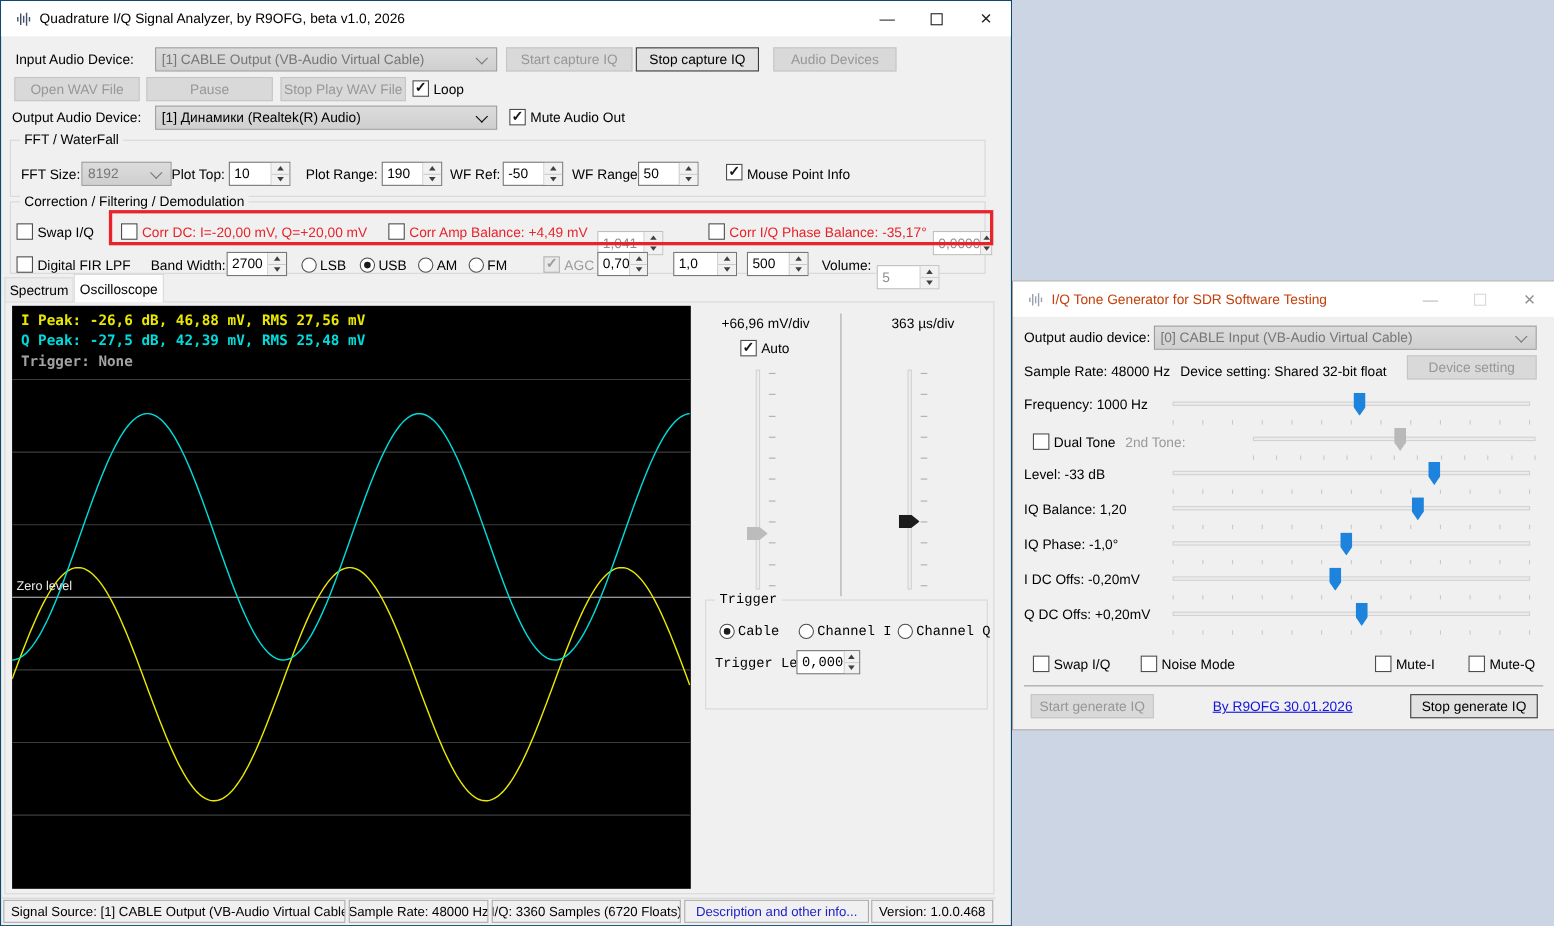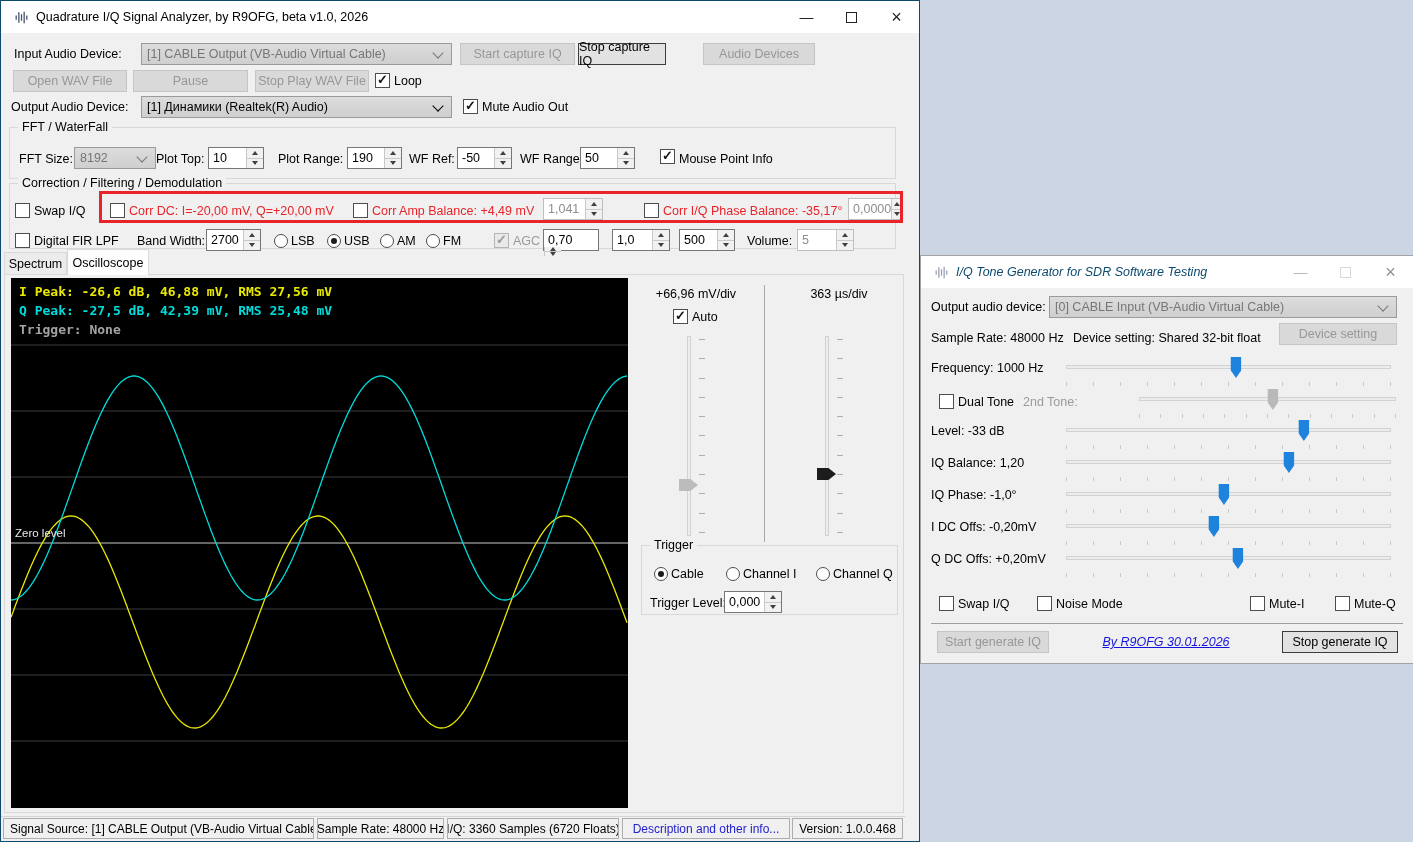--- a/index.html
+++ b/index.html
@@ -7,40 +7,40 @@
   #root{position:relative;width:1413px;height:842px;background:#ccd5e3;overflow:hidden;}
   .win{position:absolute;background:#f0f0f0;}
   .abs{position:absolute;}
   .lbl{position:absolute;font-size:12.5px;color:#000;white-space:nowrap;line-height:15px;}
   .lbl.dim{color:#9a9a9a;}
   .titlebar{position:absolute;left:0;top:0;right:0;height:32px;background:#fff;display:flex;align-items:center;}
   .tb-title{font-size:12.5px;color:#000;margin-left:6px;white-space:nowrap;}
   .tb-sp{flex:1;}
   .tb-btn{width:45px;height:32px;display:flex;align-items:center;justify-content:center;font-size:14px;color:#222;}
   .tb-sq{width:9px;height:9px;border:1px solid #222;}
-  .inactive .tb-title{color:#0c4a6e;font-style:italic;}
+  .inactive .tb-title{color:#c2410c;}
   .inactive .tb-btn{color:#b9b9b9;}
   .inactive .tb-sq{border-color:#d8d8d8;}
   .appicon{width:17px;height:17px;margin-left:12px;flex:0 0 auto;}
   .btn{position:absolute;height:22px;display:flex;align-items:center;justify-content:center;font-size:12.5px;box-sizing:border-box;}
   .btn.dis{background:#d9d9d9;border:1px solid #c5c5c5;color:#979797;}
   .btn.pri{background:#e2e2e2;border:1px solid #3c3c3c;color:#000;}
   .combo{position:absolute;height:22px;box-sizing:border-box;background:linear-gradient(#dcdcdc,#cfcfcf);border:1px solid #9a9a9a;display:flex;align-items:center;font-size:12.5px;color:#000;}
   .combo .cval{flex:1;padding-left:5px;white-space:nowrap;overflow:hidden;}
   .combo .carrow{width:7px;height:7px;border-right:1.4px solid currentColor;border-bottom:1.4px solid currentColor;transform:rotate(45deg);margin:-3px 9px 0 0;flex:0 0 auto;}
   .combo.dis{color:#767676;}
   .cb{position:absolute;width:15px;height:15px;box-sizing:border-box;background:#fff;border:1px solid #4d4d4d;display:flex;align-items:center;justify-content:center;}
   .cb .ck{font-size:13px;font-weight:bold;color:#151515;line-height:1;margin-top:-2px;}
   .cb.dis{background:#e9e9e9;border-color:#b4b4b4;}
   .cb.dis .ck{color:#9b9b9b;}
   .rb{position:absolute;width:14px;height:14px;box-sizing:border-box;border:1px solid #4d4d4d;border-radius:50%;background:#fff;}
   .rb.sel::after{content:"";position:absolute;left:3px;top:3px;width:6px;height:6px;border-radius:50%;background:#1b1b1b;}
   .spin{position:absolute;height:22px;box-sizing:border-box;border:1px solid #767676;background:#fff;display:flex;}
   .spin .sval{flex:1;font-size:12.5px;padding:3px 0 0 4px;color:#000;}
-  .spin.dis{border-color:#bfbfbf;}
+  .spin.dis{border-color:#bfbfbf;margin-top:12px;}
   .spin.dis .sval{color:#8e8e8e;}
   .spin .sbtns{width:16px;display:flex;flex-direction:column;border-left:1px solid #c9c9c9;}
   .spin .su,.spin .sd{flex:1;background:#f1f1f1;display:flex;align-items:center;justify-content:center;}
   .spin .su{border-bottom:1px solid #c9c9c9;}
   .spin .su::after{content:"";border-left:3px solid transparent;border-right:3px solid transparent;border-bottom:4px solid #3f3f3f;}
   .spin .sd::after{content:"";border-left:3px solid transparent;border-right:3px solid transparent;border-top:4px solid #3f3f3f;}
   .group{position:absolute;border:1px solid #d8d8d8;box-sizing:border-box;}
   .group .legend{position:absolute;top:-8px;left:8px;background:#f0f0f0;padding:0 4px;font-size:12.5px;color:#000;white-space:nowrap;}
   .tab{position:absolute;box-sizing:border-box;font-size:12.5px;display:flex;align-items:center;justify-content:center;}
   .tab.off{background:#ececec;border:1px solid #d9d9d9;border-bottom:none;color:#000;}
@@ -58,21 +58,21 @@
   .hslider{position:absolute;height:30px;}
   .htrack{position:absolute;left:0;right:0;top:8px;height:4px;background:#ececeb;border:1px solid #d2d2d2;box-sizing:border-box;}
   .hticks{position:absolute;left:0;right:0;top:25px;height:4px;display:flex;justify-content:space-between;}
   .hticks i{width:1px;height:4px;background:#c9c9c9;}
   .hthumb{position:absolute;top:0;width:11px;height:21px;clip-path:polygon(0 0,100% 0,100% 62%,50% 100%,0 62%);transform:translateX(-50%);}
   .hthumb.off{background:#b9b9b9;}
   .statusbar{position:absolute;}
   .scell{position:absolute;top:1px;height:21px;box-sizing:border-box;border:1px solid #adadad;background:#f0f0f0;font-size:12px;display:flex;align-items:center;justify-content:center;white-space:nowrap;overflow:hidden;}
   .scell.left{justify-content:flex-start;padding-left:6px;}
   .link1{color:#2222cc;}
-  .link2{color:#1515d9;text-decoration:underline;font-style:italic;}
+  .link2{color:#1515d9;text-decoration:underline;}
   .red{color:#e8242a;}
   .hl{position:absolute;border:3px solid #e8242a;z-index:5;pointer-events:none;box-sizing:border-box;}
   .divider{position:absolute;background:#a8a8a8;}
 </style>
 </head>
 <body>
 
 <div id="root">
 
   <div class="win" style="left:0;top:0;width:906px;height:840px;border:1px solid #0c4a6e;padding-left:12px;">
@@ -92,21 +92,21 @@
           <span>×</span>
         </span>
     </div>
 
     <span class="lbl" style="left:13px;top:46px;">Input Audio Device:</span>
     <div class="combo dis" style="left:140px;top:42px;width:311px;">
       <span class="cval">[1] CABLE Output (VB-Audio Virtual Cable)</span>
         <span class="carrow"></span>
     </div>
     <div class="btn dis" style="left:459px;top:42px;width:115px;">Start capture IQ</div>
-    <div class="btn pri" style="left:577px;top:42px;width:88px;">Stop capture IQ</div>
+    <div class="btn pri" style="left:577px;top:42px;width:112px;">Stop capture IQ</div>
     <div class="btn dis" style="left:702px;top:42px;width:112px;">Audio Devices</div>
 
     <div class="btn dis" style="left:12px;top:69px;width:114px;">Open WAV File</div>
     <div class="btn dis" style="left:132px;top:69px;width:115px;">Pause</div>
     <div class="btn dis" style="left:254px;top:69px;width:114px;">Stop Play WAV File</div>
     <span class="cb" style="left:374px;top:72px;">
         <span class="ck">✓</span>
       </span>
     <span class="lbl" style="left:393px;top:73px;">Loop</span>
 
@@ -205,21 +205,21 @@
       <span class="rb sel" style="left:317px;top:50px;"></span>
       <span class="lbl" style="left:334px;top:50px;">USB</span>
       <span class="rb" style="left:370px;top:50px;"></span>
       <span class="lbl" style="left:387px;top:50px;">AM</span>
       <span class="rb" style="left:416px;top:50px;"></span>
       <span class="lbl" style="left:433px;top:50px;">FM</span>
       <span class="cb dis" style="left:484px;top:49px;">
           <span class="ck">✓</span>
         </span>
       <span class="lbl dim" style="left:503px;top:50px;">AGC</span>
-      <div class="spin" style="left:533px;top:45px;width:56px;flex-direction:column;">
+      <div class="spin" style="left:533px;top:45px;width:46px;">
           <span class="sval">0,70</span>
           <span class="sbtns">
             <span class="su"></span>
             <span class="sd"></span>
           </span>
         </div>
       <div class="spin" style="left:602px;top:45px;width:58px;">
           <span class="sval">1,0</span>
           <span class="sbtns">
             <span class="su"></span>
@@ -302,21 +302,21 @@
           <i></i>
           <i></i>
           <i></i>
           <i></i>
           <i></i>
           <i></i>
         </div>
       <div class="vthumb black" style="top: 69%;"></div>
     </div>
 
-    <div class="group" style="left:640px;top:544px;width:257px;height:70px;">
+    <div class="group" style="left:640px;top:544px;width:257px;height:100px;font-family:Liberation Mono, monospace;">
       <span class="legend">Trigger</span>
       <span class="rb sel" style="left:12px;top:21px;"></span>
       <span class="lbl" style="left:29px;top:21px;">Cable</span>
       <span class="rb" style="left:84px;top:21px;"></span>
       <span class="lbl" style="left:101px;top:21px;">Channel I</span>
       <span class="rb" style="left:174px;top:21px;"></span>
       <span class="lbl" style="left:191px;top:21px;">Channel Q</span>
       <span class="lbl" style="left:8px;top:50px;">Trigger Level:</span>
       <div class="spin" style="left:82px;top:45px;width:58px;">
           <span class="sval">0,000</span>

